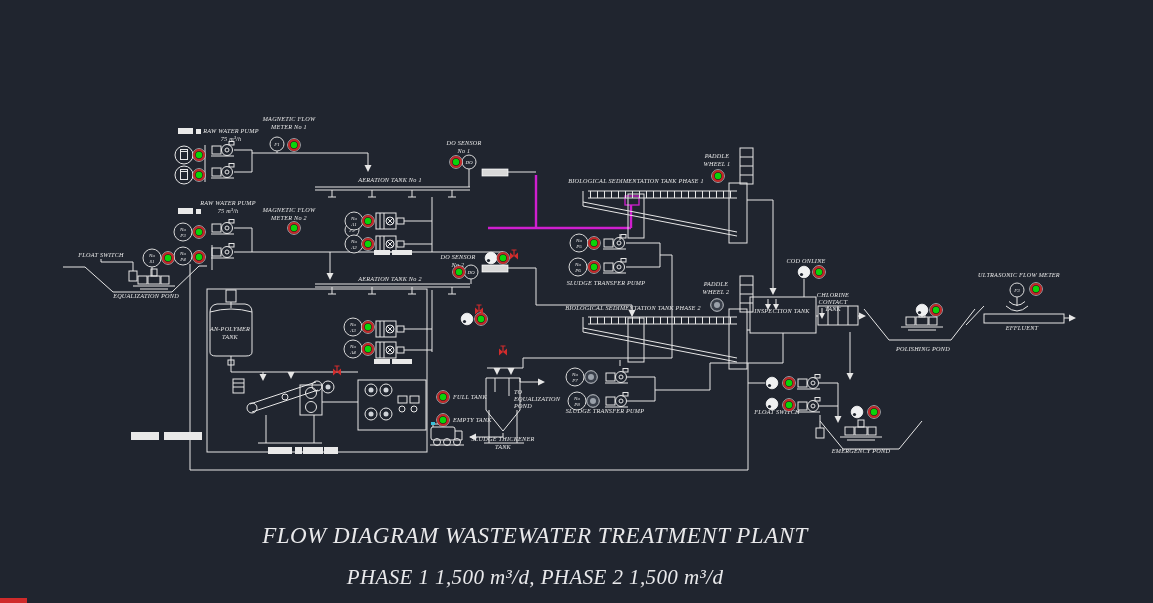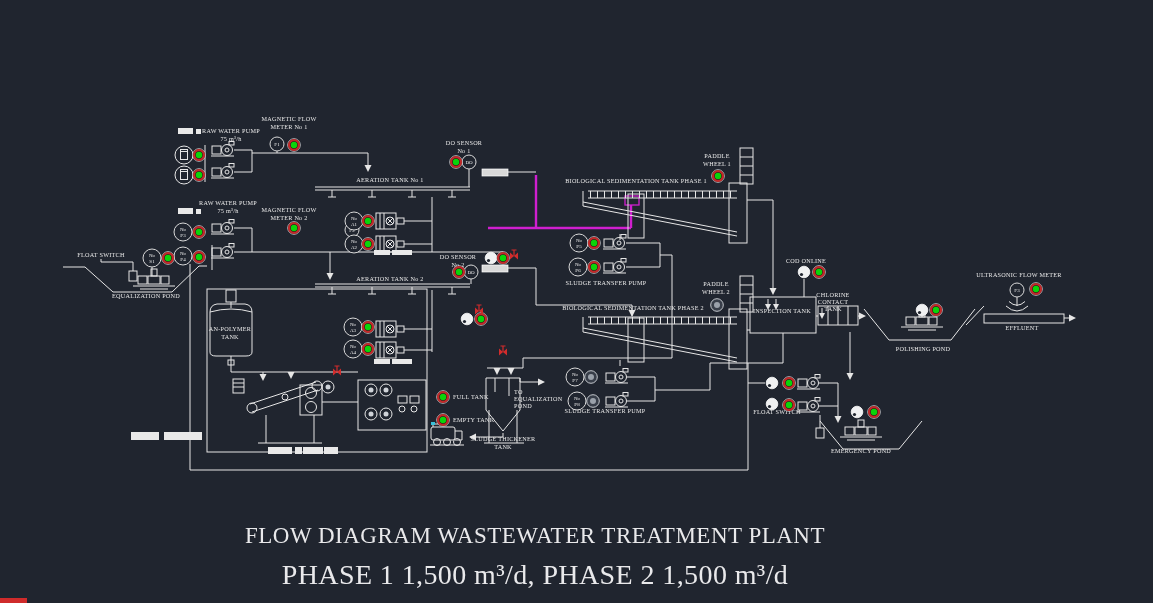--- a/index.html
+++ b/index.html
@@ -1,30 +1,30 @@
 <!DOCTYPE html>
 <html><head>
 <meta charset="utf-8">
 <style>
   html,body{margin:0;padding:0;background:#14161c;}
   #stage{position:relative;width:1153px;height:603px;background:#737373;overflow:hidden;
-         font-family:"Liberation Serif",serif;}
+         font-family:"Liberation Serif",serif;font-style:italic;}
   svg{position:absolute;left:0;top:0;}
   .pipe{stroke:#e6e6e6;stroke-width:1;fill:none;}
   .mag{stroke:#cf1fcf;stroke-width:2.4;fill:none;}
   .magthin{stroke:#cf1fcf;stroke-width:1.3;fill:none;}
   .ah{fill:#e6e6e6;stroke:none;}
   .lbl{font-family:"Liberation Serif",serif;font-size:6.2px;fill:#e8e8e8;letter-spacing:.25px;}
   .tagc{fill:#20252f;stroke:#d9d9d9;stroke-width:1;}
   .tagt{font-family:"Liberation Serif",serif;font-size:5px;fill:#ededed;}
   .launder{fill:#d9d9d9;stroke:#ffffff;stroke-width:.7;}
   .wblock{fill:#e9e9e9;stroke:none;}
   #title-block{position:absolute;left:0;top:523px;width:1070px;text-align:center;color:#e9e9eb;}
   #title-block .t1{font-size:23px;letter-spacing:.5px;}
-  #title-block .t2{font-size:28px;letter-spacing:.4px;margin-top:10px;}
+  #title-block .t2{font-size:21px;letter-spacing:.4px;margin-top:16px;}
 </style>
 </head>
 <body>
 
 <div id="stage">
 <svg id="dg" width="1153" height="603" viewBox="0 0 1153 603">
   <rect x="0" y="0" width="1153" height="603" fill="#20252f"></rect>
 
   <defs>
     <g id="pump">

